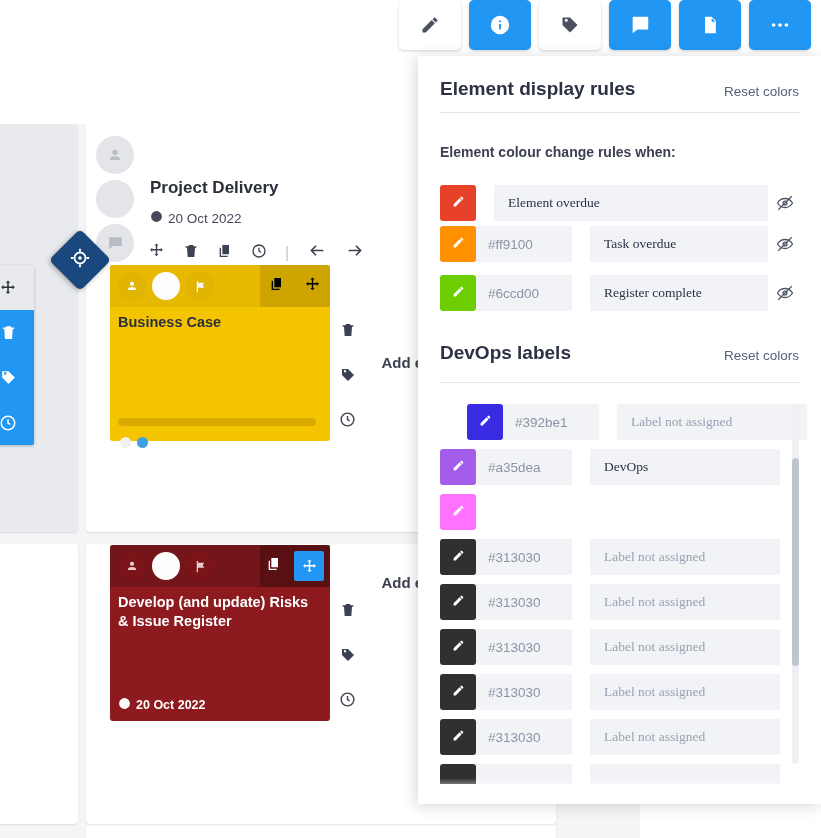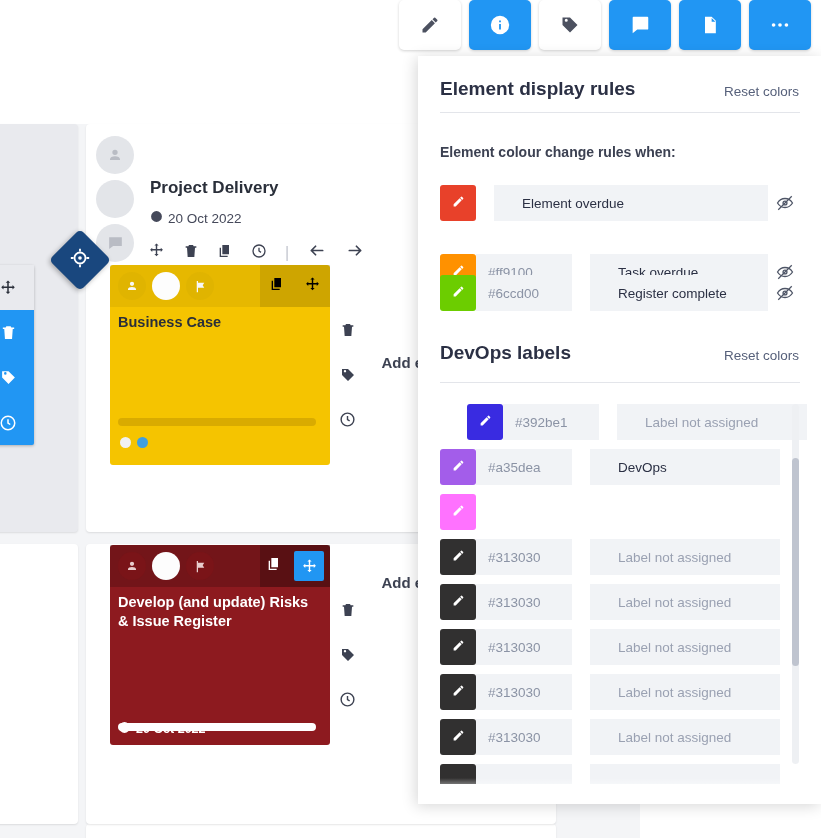--- a/index.html
+++ b/index.html
@@ -74,21 +74,21 @@
   .add-element {
     position: absolute; right: 66px; top: 228px;
     font-size: 15px; font-weight: bold; color: #3d4252;
     display: flex; align-items: center; gap: 8px;
   }
   .add-element .plus { color: #2a2f3a; font-size: 18px; font-weight: bold; }
 
   
   .card {
     position: absolute;
-    width: 220px; height: 200px;
+    width: 220px; height: 176px;
     border-radius: 3px;
     overflow: visible;
   }
   .card-yellow { left: 110px; top: 265px; background: #f5c400; }
   .card-red { left: 110px; top: 545px; background: #8d1a1f; }
 
   .card-head {
     position: absolute; left: 0; top: 0; width: 100%; height: 42px;
     display: flex; align-items: center; padding-left: 8px; gap: 6px;
   }
@@ -227,22 +227,22 @@
     flex: 0 0 36px;
   }
   .swatch .pen { color: #ffffff; }
   .hexbox {
     flex: 0 0 96px; height: 36px; background: #f1f3f6;
     display: flex; align-items: center; padding-left: 12px;
     font-size: 13.5px; color: #8b93a5;
   }
   .namebox {
     flex: 1; height: 36px; background: #f1f3f6;
-    display: flex; align-items: center; padding-left: 28px;
-    font-size: 13.5px; color: #2b3044; margin-left: 18px;
+    display: flex; align-items: center; padding-left: 14px;
+    font-size: 13.5px; color: #2b3044; margin-left: 18px; font-family: Liberation Serif, serif;
   }
   .namebox.empty { color: #9aa1b2; }
   .eye {
     flex: 0 0 30px; display: flex; align-items: center; justify-content: center;
     color: #4e5566; margin-left: 2px;
   }
 
   .label-row {
     position: absolute; left: 22px; width: 340px; height: 36px;
     display: flex; align-items: center;
@@ -552,21 +552,21 @@
       <div class="namebox">Element overdue</div>
       <div class="eye">
         <svg width="18" height="18" viewBox="0 0 24 24" fill="none" stroke="currentColor" stroke-width="1.7">
             <path d="M2 12s3.6-6 10-6 10 6 10 6-3.6 6-10 6S2 12 2 12z"></path>
             <circle cx="12" cy="12" r="2.6"></circle>
             <path d="M3 21L21 3"></path>
           </svg>
       </div>
     </div>
 
-    <div class="rule-row" style="top:170px;margin-top:28px;">
+    <div class="rule-row" style="top:170px;">
       <div class="swatch" style="background:#ff9100;">
         <span class="pen">
           <svg width="13" height="13" viewBox="0 0 24 24" fill="currentColor">
               <path d="M3 17.2V21h3.8L17.9 9.9l-3.8-3.8L3 17.2zM20.7 7.1a1 1 0 0 0 0-1.4l-2.4-2.4a1 1 0 0 0-1.4 0l-1.9 1.9 3.8 3.8 1.9-1.9z"></path>
             </svg>
         </span>
       </div>
       <div class="hexbox">#ff9100</div>
       <div class="namebox">Task overdue</div>
       <div class="eye">

